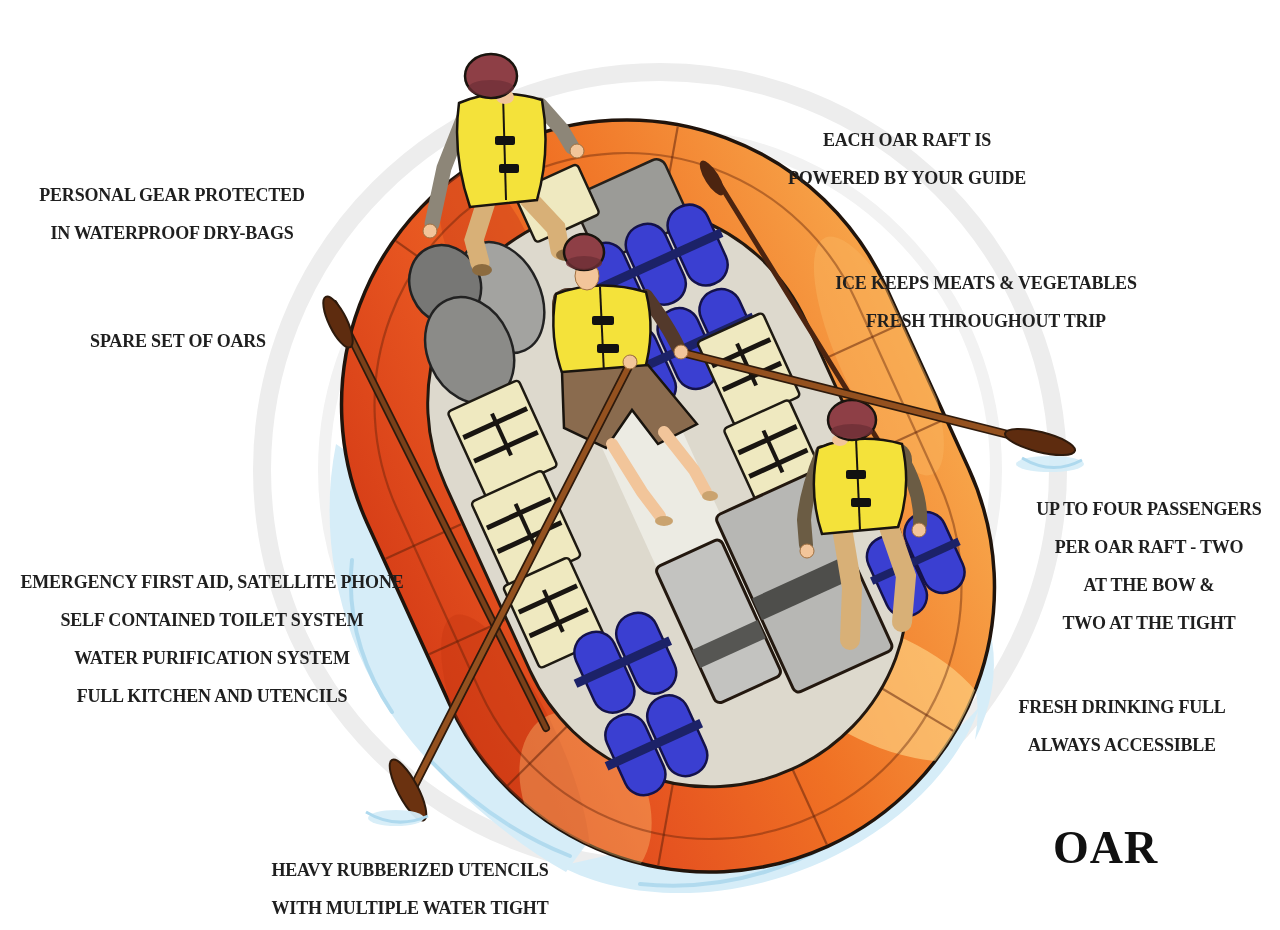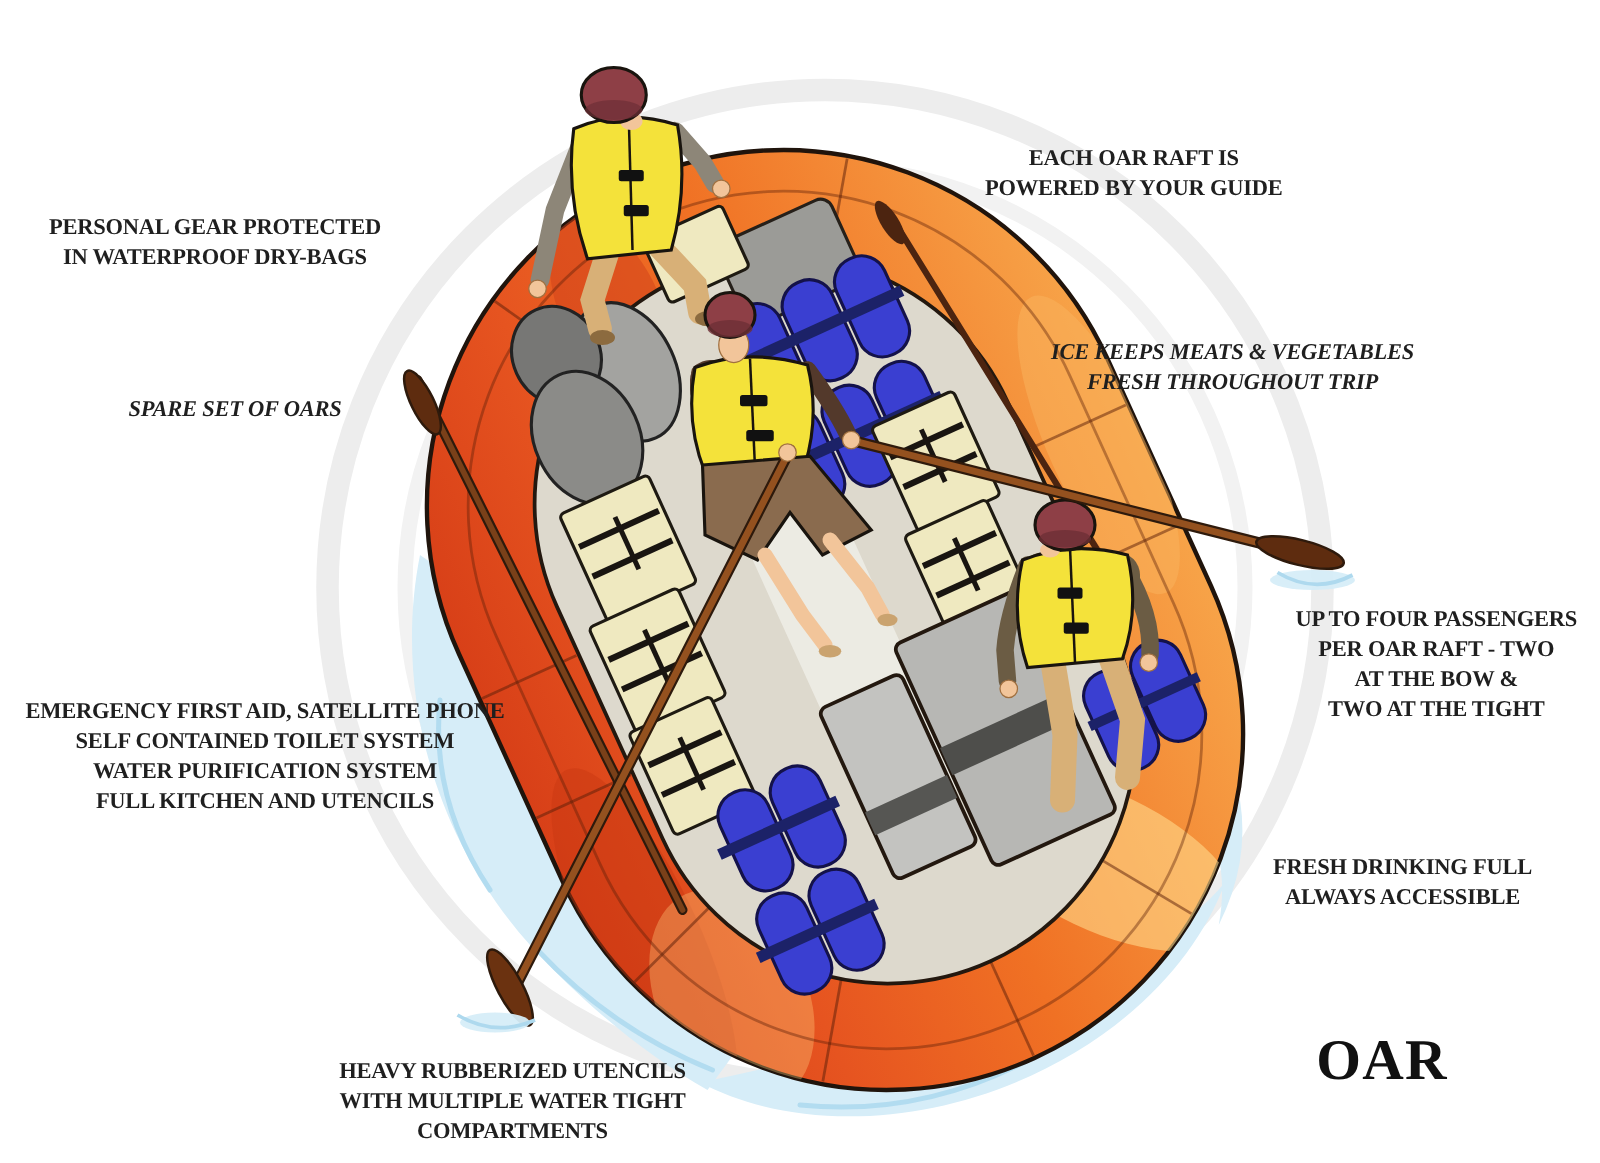--- a/index.html
+++ b/index.html
@@ -1,21 +1,21 @@
 <!DOCTYPE html>
 <html style="--text: #1f1f1f; --logo: #111111; --tube-highlight: #f7a348; --tube-orange: #f07124; --tube-deep: #e65420; --tube-shadow: #d84018; --floor-gray: #ddd9cd; --barrel-blue: #3a3fd1; --barrel-navy: #1c2268; --box-cream: #efe9c0; --bag-gray: #8f8f8d; --crate-gray: #b7b7b4; --vest-yellow: #f4e23a; --helmet-maroon: #8e3f46; --skin: #f2c59a; --pants-tan: #d8b077; --jacket-brown: #53392b; --jacket-olive: #6b5c44; --sleeve-taupe: #8d8678; --oar-brown: #94511f; --oar-blade: #5e2c0f; --water-blue: #d6edf8; --water-stroke: #aed9ee; --outline: #19140e;"><head>
 <meta charset="utf-8">
 <style>
   html,body{margin:0;padding:0;background:#fff;}
   #stage{position:relative;width:1280px;height:930px;background:#fff;overflow:hidden;
          font-family:"Liberation Serif","DejaVu Serif",serif;}
   #raft-svg{position:absolute;left:0;top:0;}
   .label{position:absolute;text-align:center;font-weight:700;font-size:18px;line-height:24px;
          letter-spacing:-0.2px;color:var(--text,#1f1f1f);z-index:5;}
-  .label .ln{display:block;white-space:nowrap;}
+  .label .ln{display:block;white-space:nowrap;margin-top:14px;}
   .logo{position:absolute;font-weight:700;font-size:46px;line-height:52px;
         letter-spacing:1px;color:var(--logo,#111);z-index:5;}
 </style>
 </head>
 <body>
 
 <div id="stage">
 
   <svg id="raft-svg" width="1280" height="930" viewBox="0 0 1280 930">
     <defs>
@@ -253,21 +253,21 @@
       <ellipse cx="1050" cy="464" rx="34" ry="8" style="fill:var(--water-blue,#d6edf8)" opacity="0.95"></ellipse>
       <path d="M1022,458 Q1052,476 1082,460" fill="none" style="stroke:var(--water-stroke,#aed9ee)" stroke-width="3"></path>
     </g>
   </svg>
 
   <div class="label" style="left:22px;top:169px;width:300px;">
     <span class="ln">PERSONAL GEAR PROTECTED</span>
     <span class="ln">IN WATERPROOF DRY-BAGS</span>
   </div>
 
-  <div class="label" style="left:78px;top:315px;width:220px;font-style:italic;">
+  <div class="label" style="left:68px;top:315px;width:220px;">
     <span class="ln">SPARE SET OF OARS</span>
   </div>
 
   <div class="label" style="left:11px;top:556px;width:402px;">
     <span class="ln">EMERGENCY FIRST AID, SATELLITE PHONE</span>
     <span class="ln">SELF CONTAINED TOILET SYSTEM</span>
     <span class="ln">WATER PURIFICATION SYSTEM</span>
     <span class="ln">FULL KITCHEN AND UTENCILS</span>
   </div>
 
@@ -275,21 +275,21 @@
     <span class="ln">HEAVY RUBBERIZED UTENCILS</span>
     <span class="ln">WITH MULTIPLE WATER TIGHT</span>
     <span class="ln">COMPARTMENTS</span>
   </div>
 
   <div class="label" style="left:782px;top:114px;width:250px;">
     <span class="ln">EACH OAR RAFT IS</span>
     <span class="ln">POWERED BY YOUR GUIDE</span>
   </div>
 
-  <div class="label" style="left:813px;top:269px;width:346px;font-style:italic;">
+  <div class="label" style="left:813px;top:257px;width:346px;">
     <span class="ln">ICE KEEPS MEATS &amp; VEGETABLES</span>
     <span class="ln">FRESH THROUGHOUT TRIP</span>
   </div>
 
   <div class="label" style="left:1020px;top:483px;width:258px;">
     <span class="ln">UP TO FOUR PASSENGERS</span>
     <span class="ln">PER OAR RAFT - TWO</span>
     <span class="ln">AT THE BOW &amp;</span>
     <span class="ln">TWO AT THE TIGHT</span>
   </div>

